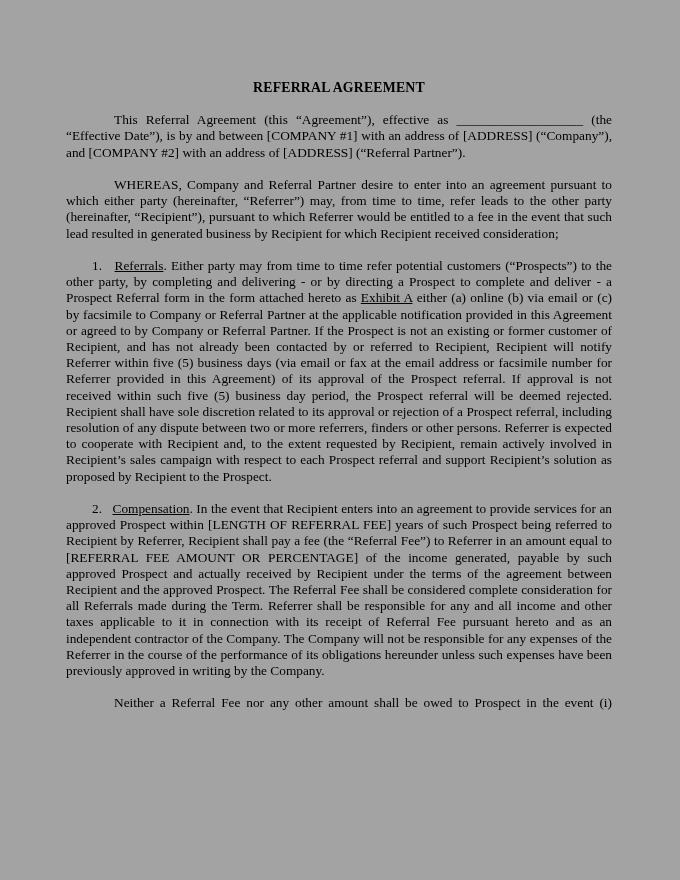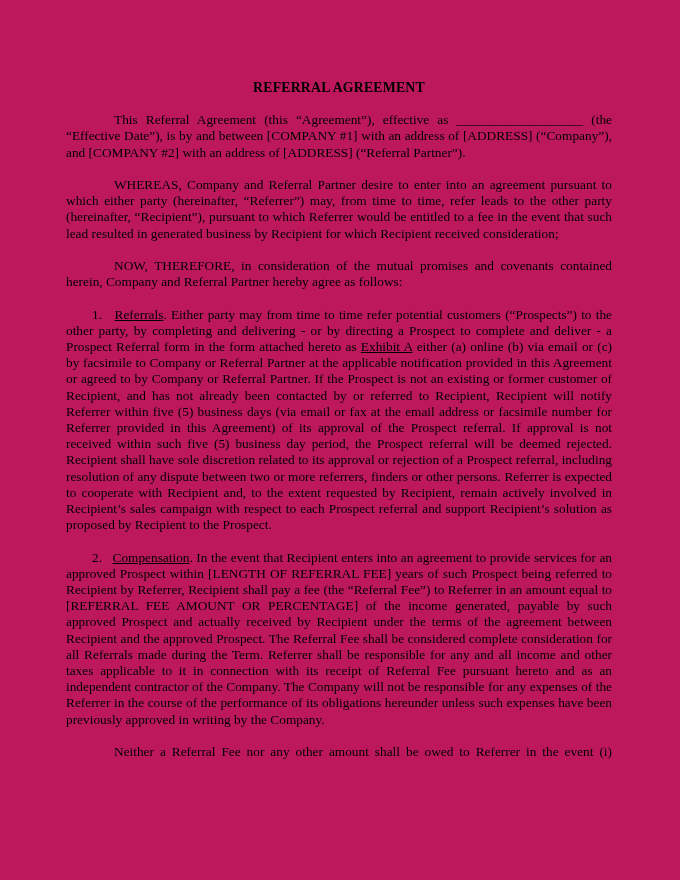--- a/index.html
+++ b/index.html
@@ -4,21 +4,21 @@
 <style>
   html, body {
     margin: 0;
     padding: 0;
     background: #ffffff;
   }
   .page {
     position: relative;
     width: 680px;
     height: 880px;
-    background: #be185d;
+    background: #a3a3a3;
     color: #000000;
     font-family: "Liberation Serif", serif;
     font-size: 13.33px;
     line-height: 16.2px;
     box-sizing: border-box;
     padding: 80px 68px 0 66px;
     overflow: hidden;
   }
   .doc-title {
     font-size: 13.8px;
@@ -40,20 +40,19 @@
 </head>
 <body>
 
 <div class="page">
   <h1 class="doc-title">REFERRAL AGREEMENT</h1>
 
   <p class="para indent"><span>This Referral Agreement (this “Agreement”), effective as </span><span>___________________</span><span> (the “Effective Date”), is by and between </span><span class="b">[COMPANY #1]</span><span> with an address of </span><span class="b">[ADDRESS] (“Company”)</span><span>, and </span><span class="b">[COMPANY #2]</span><span> with an address of </span><span class="b">[ADDRESS] (“Referral Partner”)</span><span>.</span></p>
 
   <p class="para indent"><span class="b">WHEREAS</span><span>, Company and Referral Partner desire to enter into an agreement pursuant to which either party (hereinafter, “Referrer”) may, from time to time, refer leads to the other party (hereinafter, “Recipient”), pursuant to which Referrer would be entitled to a fee in the event that such lead resulted in generated business by Recipient for which Recipient received consideration;</span></p>
 
-  <p class="para indent"><span class="b">NOW, THEREFORE</span><span>, in consideration of the mutual promises and covenants contained herein, Company and Referral Partner hereby agree as follows:</span></p>
 
   <p class="para list"><span>1.&nbsp;&nbsp;&nbsp;</span><span class="b u">Referrals</span><span>. Either party may from time to time refer potential customers (“Prospects”) to the other party, by completing and delivering - or by directing a Prospect to complete and deliver - a Prospect Referral form in the form attached hereto as </span><span class="b u">Exhibit A</span><span> either (a) online (b) via email or (c) by facsimile to Company or Referral Partner at the applicable notification provided in this Agreement or agreed to by Company or Referral Partner. If the Prospect is not an existing or former customer of Recipient, and has not already been contacted by or referred to Recipient, Recipient will notify Referrer within five (5) business days (via email or fax at the email address or facsimile number for Referrer provided in this Agreement) of its approval of the Prospect referral. If approval is not received within such five (5) business day period, the Prospect referral will be deemed rejected. Recipient shall have sole discretion related to its approval or rejection of a Prospect referral, including resolution of any dispute between two or more referrers, finders or other persons. Referrer is expected to cooperate with Recipient and, to the extent requested by Recipient, remain actively involved in Recipient’s sales campaign with respect to each Prospect referral and support Recipient’s solution as proposed by Recipient to the Prospect.</span></p>
 
   <p class="para list"><span>2.&nbsp;&nbsp;&nbsp;</span><span class="b u">Compensation</span><span>. In the event that Recipient enters into an agreement to provide services for an approved Prospect within </span><span class="b">[LENGTH OF REFERRAL FEE]</span><span> years of such Prospect being referred to Recipient by Referrer, Recipient shall pay a fee (the “Referral Fee”) to Referrer in an amount equal to </span><span class="b">[REFERRAL FEE AMOUNT OR PERCENTAGE]</span><span> of the income generated, payable by such approved Prospect and actually received by Recipient under the terms of the agreement between Recipient and the approved Prospect. The Referral Fee shall be considered complete consideration for all Referrals made during the Term. Referrer shall be responsible for any and all income and other taxes applicable to it in connection with its receipt of Referral Fee pursuant hereto and as an independent contractor of the Company. The Company will not be responsible for any expenses of the Referrer in the course of the performance of its obligations hereunder unless such expenses have been previously approved in writing by the Company.</span></p>
 
-  <p class="para indent justify-last"><span>Neither a Referral Fee nor any other amount shall be owed to Referrer in the event (i)</span></p>
+  <p class="para indent justify-last"><span>Neither a Referral Fee nor any other amount shall be owed to Prospect in the event (i)</span></p>
 </div>
 
 </body></html>

